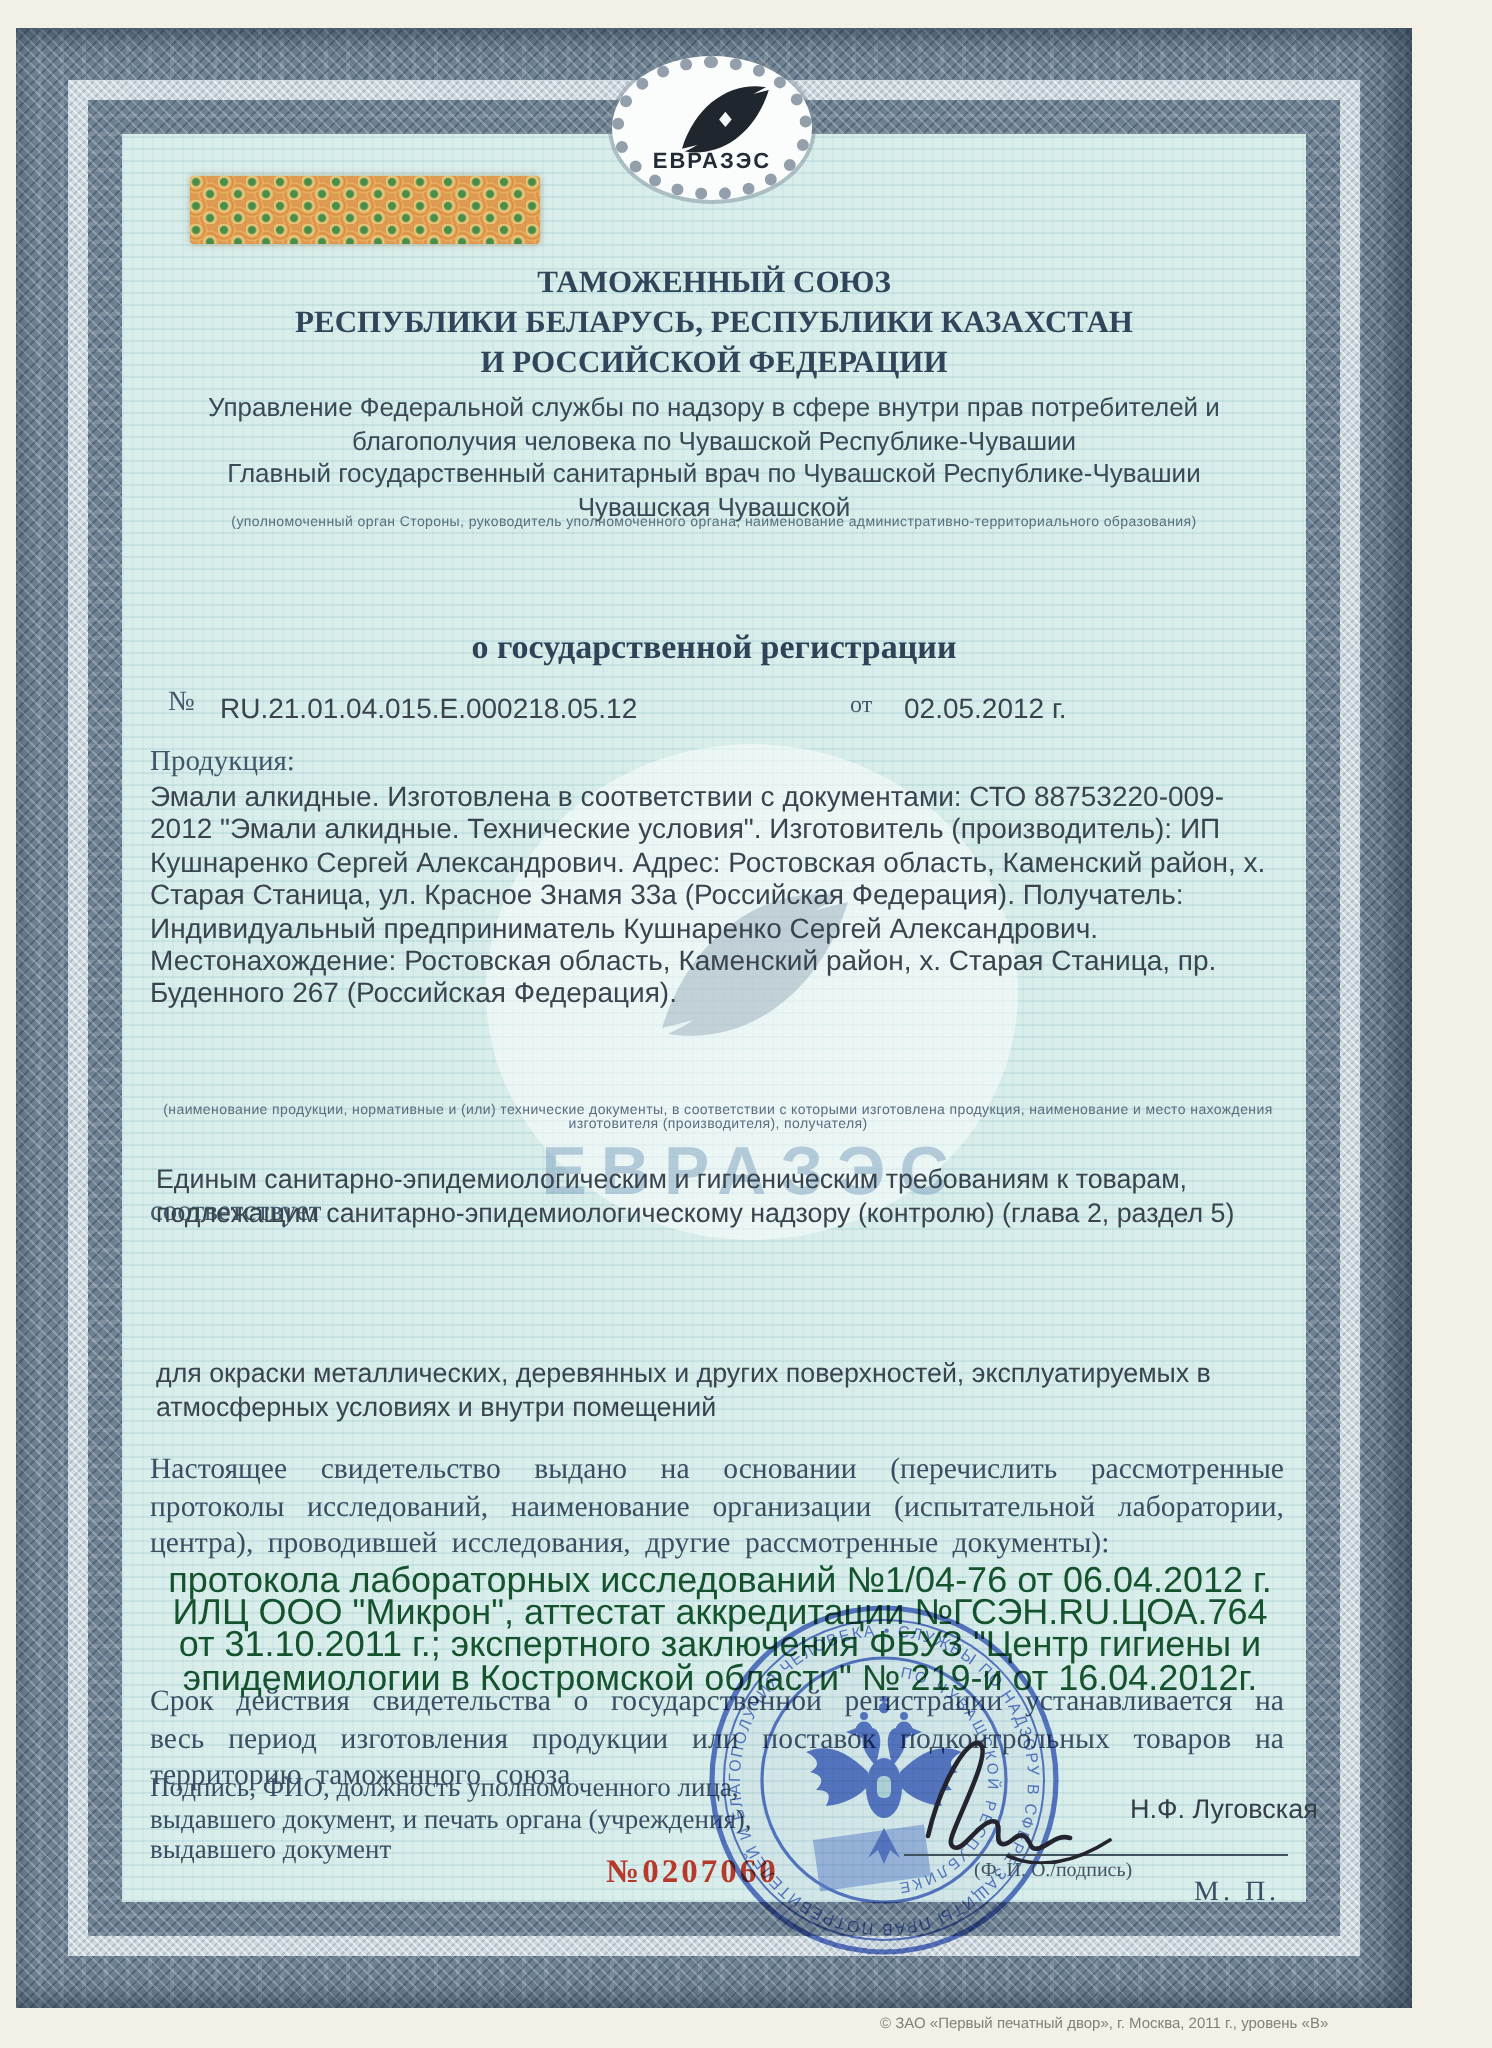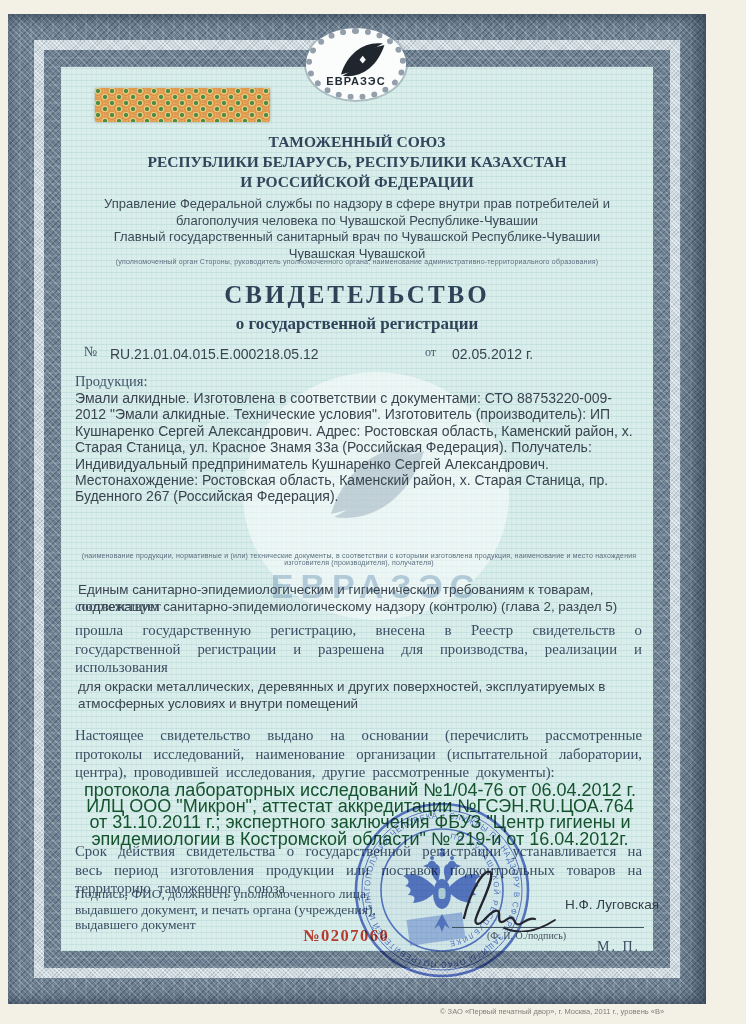--- a/index.html
+++ b/index.html
@@ -128,36 +128,34 @@
     <div>РЕСПУБЛИКИ БЕЛАРУСЬ, РЕСПУБЛИКИ КАЗАХСТАН</div>
     <div>И РОССИЙСКОЙ ФЕДЕРАЦИИ</div>
   </div>
   <div class="abs org center">
     <div>Управление Федеральной службы по надзору в сфере внутри прав потребителей и благополучия человека по Чувашской Республике-Чувашии</div>
     <div>Главный государственный санитарный врач по Чувашской Республике-Чувашии</div>
     <div>Чувашская Чувашской</div>
   </div>
   <div class="abs cap1 tiny center">(уполномоченный орган Стороны, руководитель уполномоченного органа, наименование административно-территориального образования)</div>
 
-  <div class="abs title center">СВИДЕТЕЛЬСТВО</div>
   <div class="abs subtitle center">о государственной регистрации</div>
 
   <div class="abs no-label">№</div>
   <div class="abs no-value">RU.21.01.04.015.E.000218.05.12</div>
   <div class="abs ot-label">от</div>
   <div class="abs date-value">02.05.2012 г.</div>
 
   <div class="abs prod-label label-serif">Продукция:</div>
   <div class="abs prod-text">Эмали алкидные. Изготовлена в соответствии с документами: СТО 88753220-009-2012 "Эмали алкидные. Технические условия". Изготовитель (производитель): ИП Кушнаренко Сергей Александрович. Адрес: Ростовская область, Каменский район, х. Старая Станица, ул. Красное Знамя 33а (Российская Федерация).  Получатель: Индивидуальный предприниматель Кушнаренко Сергей Александрович. Местонахождение: Ростовская область, Каменский район, х. Старая Станица, пр. Буденного 267 (Российская Федерация).</div>
   <div class="abs cap2 tiny center">(наименование продукции, нормативные и (или) технические документы, в соответствии с которыми изготовлена продукция, наименование и место нахождения изготовителя (производителя), получателя)</div>
 
   <div class="abs match-label label-serif">соответствует</div>
   <div class="abs match-text">Единым санитарно-эпидемиологическим и гигиеническим требованиям к товарам, подлежащим санитарно-эпидемиологическому надзору (контролю) (глава 2, раздел 5)</div>
 
-  <div class="abs reg-text just">прошла государственную регистрацию, внесена в Реестр свидетельств о государственной регистрации и разрешена для производства, реализации и использования</div>
   <div class="abs usage-text">для окраски металлических, деревянных и других поверхностей, эксплуатируемых в атмосферных условиях и внутри помещений</div>
 
   <div class="abs basis-intro just">Настоящее свидетельство выдано на основании (перечислить рассмотренные протоколы исследований, наименование организации (испытательной лаборатории, центра), проводившей исследования, другие рассмотренные документы):</div>
   <div class="abs basis-docs">протокола лабораторных исследований №1/04-76 от 06.04.2012 г. ИЛЦ ООО "Микрон", аттестат аккредитации №ГСЭН.RU.ЦОА.764 от 31.10.2011 г.; экспертного заключения ФБУЗ "Центр гигиены и эпидемиологии в Костромской области" № 219-и от 16.04.2012г.</div>
 
   <div class="abs sig-label">Подпись, ФИО, должность уполномоченного лица, выдавшего документ, и печать органа (учреждения), выдавшего документ</div>
 
   <div class="abs validity just">Срок действия свидетельства о государственной регистрации устанавливается на весь период изготовления продукции или поставок подконтрольных товаров на территорию таможенного союза</div>
   <div class="abs sig-name">Н.Ф. Луговская</div>
   <div class="abs sig-line"></div>

